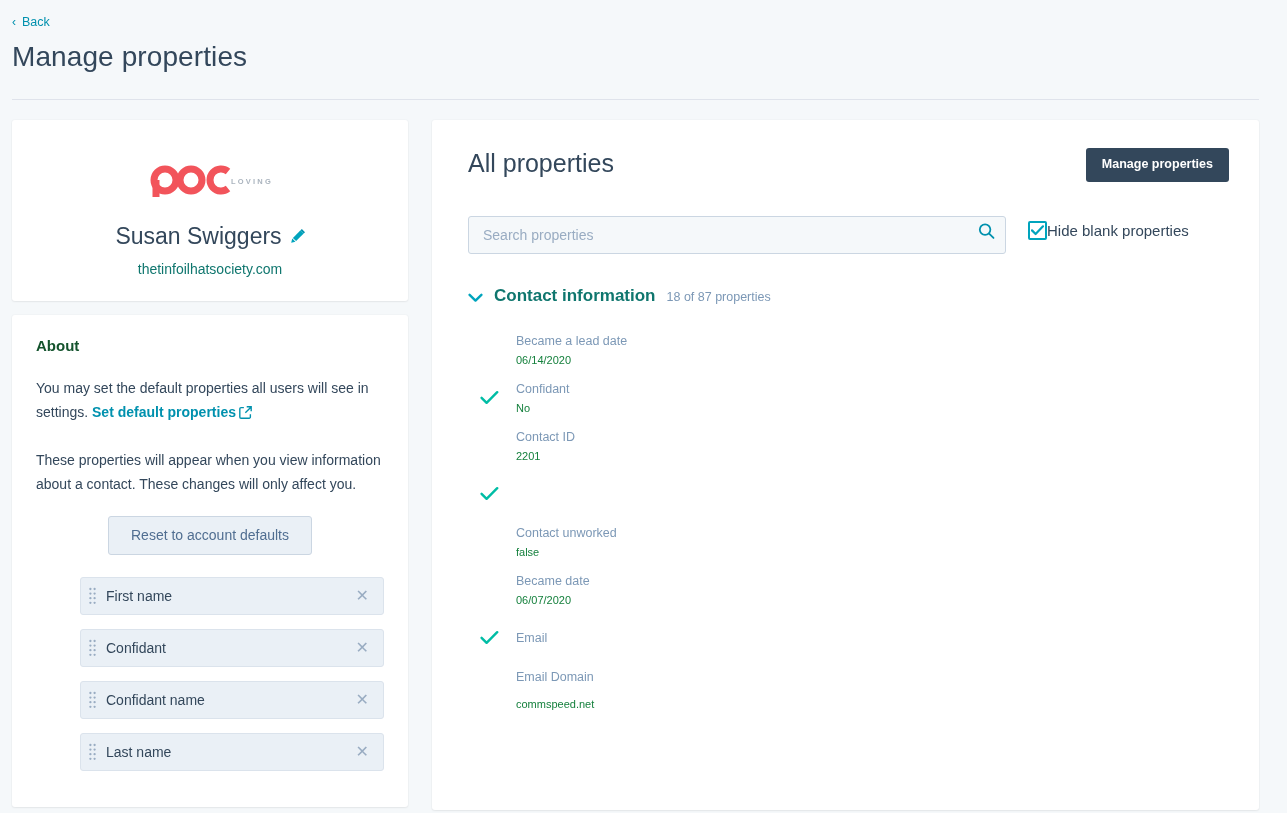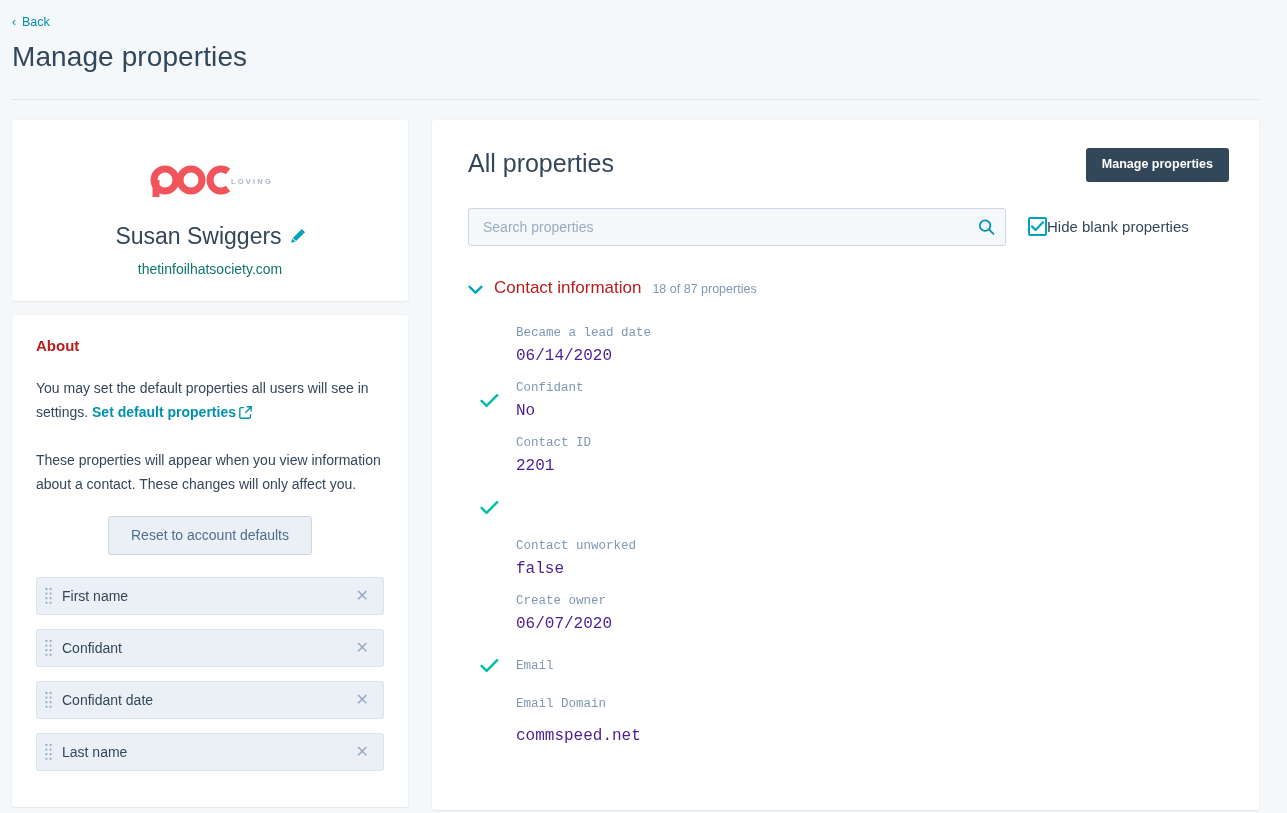--- a/index.html
+++ b/index.html
@@ -114,21 +114,21 @@
   }
 
   
   .about-card {
     margin-top: 14px;
     padding: 22px 24px 22px;
   }
   .about-title {
     font-size: 15px;
     font-weight: 700;
-    color: #b91c1c;
+    color: #14532d;
     margin-bottom: 22px;
   }
   .about-para {
     font-size: 14px;
     font-weight: 300;
     line-height: 1.72;
     color: #33475b;
   }
   .about-para + .about-para { margin-top: 22px; }
   .inline-link {
@@ -165,20 +165,21 @@
   .pill {
     display: flex;
     align-items: center;
     background: #eaf0f6;
     border: 1px solid #dbe3ec;
     border-radius: 3px;
     height: 38px;
     padding: 0 12px 0 8px;
     margin-bottom: 14px;
     cursor: grab;
+    margin-left: 44px;
   }
   .drag-dots {
     flex: 0 0 auto;
     margin-right: 10px;
     cursor: grab;
     display: flex;
     align-items: center;
   }
   .pill-label {
     flex: 1 1 auto;
@@ -240,20 +241,21 @@
     height: 38px;
     background: #f5f8fa;
     border: 1px solid #cbd6e2;
     border-radius: 3px;
     padding: 0 40px 0 14px;
     font-family: "Liberation Sans", sans-serif;
     font-size: 14px;
     font-weight: 300;
     color: #33475b;
     outline: none;
+    margin-top: 8px;
   }
   .search-input::placeholder { color: #99acc2; opacity: 1; }
   .search-icon-btn {
     position: absolute;
     right: 11px;
     top: 50%;
     transform: translateY(-50%);
     background: none;
     border: none;
     cursor: pointer;
@@ -296,58 +298,57 @@
   }
   .group-chevron {
     display: flex;
     align-items: center;
     flex: 0 0 auto;
     position: relative;
     top: 2px;
   }
   .group-title {
     font-size: 17px;
-    font-weight: 400;
-    color: #b91c1c;
+    font-weight: 700;
+    color: #0f766e;
   }
   .group-count {
     font-size: 12.5px;
     font-weight: 400;
     color: #7c98b6;
   }
 
   .prop-list {
     margin-top: 20px;
     padding-left: 12px;
   }
   .prop-row {
     display: flex;
     align-items: center;
     min-height: 48px;
     padding: 5px 0;
-    font-family: Liberation Mono, monospace;
   }
   .prop-check {
     flex: 0 0 36px;
     width: 36px;
     display: flex;
     align-items: center;
     justify-content: flex-start;
   }
   .prop-text { flex: 1 1 auto; }
   .prop-label {
     font-size: 12.5px;
     font-weight: 400;
     color: #7c98b6;
     line-height: 1.45;
   }
   .prop-value {
-    font-size: 16px;
-    font-weight: 300;
-    color: #4c1d95;
+    font-size: 11px;
+    font-weight: 300;
+    color: #15803d;
     line-height: 1.5;
     margin-top: 2px;
   }
   .prop-row.spaced .prop-value { margin-top: 10px; }
 </style>
 </head>
 <body>
 
 <div class="page-header">
   <a class="back-link">
@@ -445,21 +446,21 @@
                   <circle cx="5.6" cy="2" r="1.15"></circle>
               <circle cx="1.4" cy="6.6" r="1.15"></circle>
                   <circle cx="5.6" cy="6.6" r="1.15"></circle>
               <circle cx="1.4" cy="11.2" r="1.15"></circle>
                   <circle cx="5.6" cy="11.2" r="1.15"></circle>
               <circle cx="1.4" cy="15.8" r="1.15"></circle>
                   <circle cx="5.6" cy="15.8" r="1.15"></circle>
             </g>
               </svg>
           </span>
-          <span class="pill-label">Confidant date</span>
+          <span class="pill-label">Confidant name</span>
           <span class="pill-remove">✕</span>
         </div>
         <div class="pill">
           <span class="drag-dots">
             <svg width="7" height="18" viewBox="0 0 7 18">
                 <g fill="#99acc2">
               <circle cx="1.4" cy="2" r="1.15"></circle>
                   <circle cx="5.6" cy="2" r="1.15"></circle>
               <circle cx="1.4" cy="6.6" r="1.15"></circle>
                   <circle cx="5.6" cy="6.6" r="1.15"></circle>
@@ -558,21 +559,21 @@
             <span class="prop-check"></span>
             <span class="prop-text">
               <span class="prop-label">Contact unworked</span>
               <span class="prop-value" style="display:block">false</span>
             </span>
           </div>
 
           <div class="prop-row">
             <span class="prop-check"></span>
             <span class="prop-text">
-              <span class="prop-label">Create owner</span>
+              <span class="prop-label">Became date</span>
               <span class="prop-value" style="display:block">06/07/2020</span>
             </span>
           </div>
 
           <div class="prop-row">
             <span class="prop-check">
               <svg width="19" height="15" viewBox="0 0 19 15">
                 <path d="M1.6 7.8L6.6 12.8 17.2 2.2" fill="none" stroke="#00bda5" stroke-width="2.4" stroke-linecap="round" stroke-linejoin="round"></path>
               </svg>
             </span>

